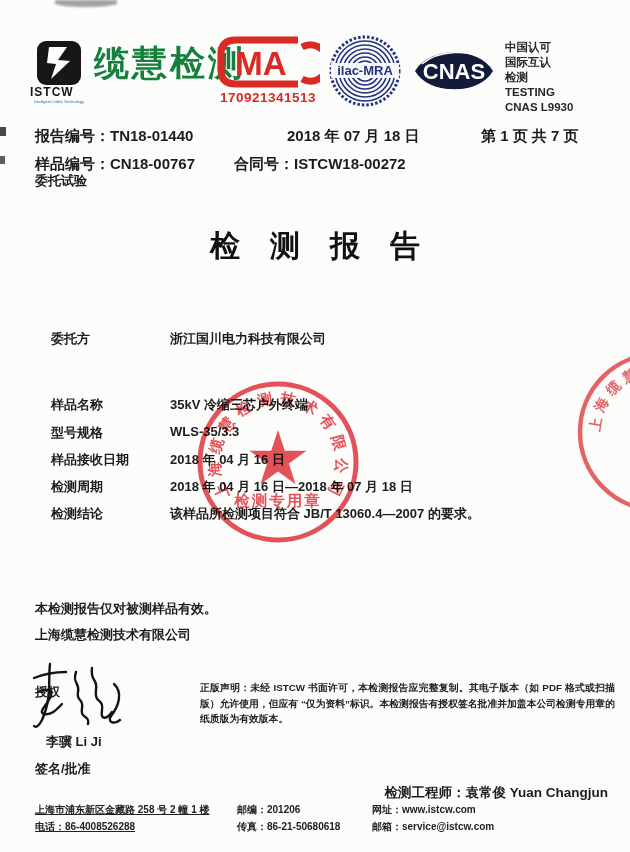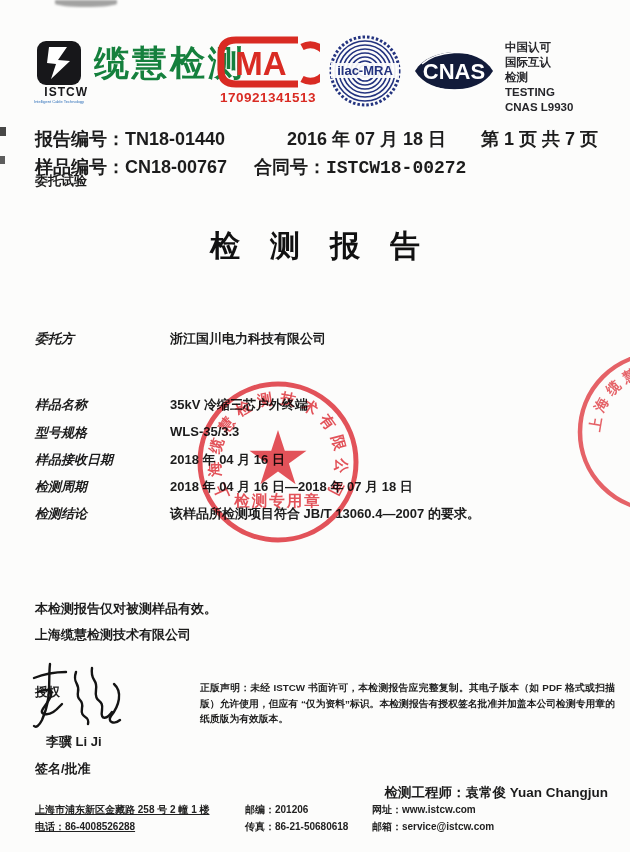--- a/index.html
+++ b/index.html
@@ -5,52 +5,52 @@
   html,body{margin:0;padding:0;background:#e8e8e8;}
   .page{
     position:relative;width:630px;height:852px;margin:0 auto;
     background:#fcfcfb;overflow:hidden;
     font-family:"Liberation Sans","DejaVu Sans",sans-serif;
     color:#1c1c1c;
   }
   .abs{position:absolute;}
   
   .brand-cn{left:94px;top:40px;font-size:35px;font-weight:900;letter-spacing:3px;color:#15803d;}
-  .istcw-en{left:30px;top:85px;width:58px;text-align:right;font-size:12px;font-weight:800;letter-spacing:1px;color:#17171a;}
+  .istcw-en{left:30px;top:85px;width:58px;text-align:left;font-size:12px;font-weight:800;letter-spacing:1px;color:#17171a;}
   .istcw-tag{left:30px;top:99px;width:58px;text-align:center;font-size:4px;color:#2a6db8;white-space:nowrap;overflow:hidden;}
   .cma-num{left:210px;top:90px;width:116px;text-align:center;font-size:13.5px;font-weight:800;color:#d92b23;letter-spacing:.5px;}
   .accred{left:505px;top:40px;font-size:11.5px;font-weight:700;line-height:15px;color:#26262a;}
   
-  .meta{font-size:18px;font-weight:700;}
+  .meta{font-size:15px;font-weight:700;}
   .m-report{left:35px;top:127px;}
   .m-date{left:287px;top:127px;}
   .m-pages{left:481px;top:127px;}
   .m-sample{left:35px;top:155px;}
-  .m-contract{left:254px;top:155px;font-family:Liberation Mono, monospace;}
+  .m-contract{left:234px;top:155px;}
   .m-type{left:35px;top:172px;font-size:13px;}
   
   .title{left:0;top:226px;width:100%;text-align:center;font-size:30px;font-weight:800;
          letter-spacing:30px;text-indent:30px;color:#111;}
   
   .frow{font-size:13px;font-weight:700;}
-  .flabel{left:35px;font-style:italic;}
+  .flabel{left:51px;}
   .fvalue{left:170px;max-width:440px;}
   
   .validity{left:35px;top:600px;font-size:13px;font-weight:700;}
   .company{left:35px;top:626px;font-size:13px;font-weight:700;}
   .authorize{left:35px;top:684px;font-size:12.5px;font-weight:700;}
   .signer{left:46px;top:733px;font-size:13px;font-weight:700;}
   .approve{left:35px;top:760px;font-size:13px;font-weight:700;}
   .disclaimer{left:200px;top:680px;width:415px;font-size:9.8px;line-height:15.5px;
               font-weight:600;text-align:justify;color:#222;}
   .engineer{right:22px;top:784px;font-size:13.5px;font-weight:800;}
   
   .foot{font-size:10px;font-weight:700;line-height:17px;color:#222;white-space:nowrap;}
   .f1{left:35px;top:801px;text-decoration:underline;}
-  .f2{left:237px;top:801px;margin-left:8px;}
+  .f2{left:237px;top:801px;}
   .f3{left:372px;top:801px;}
   
   .stamp-main{left:192px;top:376px;mix-blend-mode:multiply;opacity:.88;}
   .stamp-edge{left:545px;top:345px;mix-blend-mode:multiply;opacity:.8;}
   .smudge{left:55px;top:0;width:62px;height:7px;background:#4a4a4a;opacity:.5;
           border-radius:0 0 50% 50%;filter:blur(1px);}
   .edgemark1{left:0;top:127px;width:6px;height:9px;background:#1a1a1a;opacity:.8;}
   .edgemark2{left:0;top:156px;width:5px;height:8px;background:#1a1a1a;opacity:.7;}
 </style>
 </head>
@@ -106,21 +106,21 @@
 
   <div class="abs accred">
     <div>中国认可</div>
     <div>国际互认</div>
     <div>检测</div>
     <div>TESTING</div>
     <div>CNAS L9930</div>
   </div>
 
   <div class="abs meta m-report">报告编号：TN18-01440</div>
-  <div class="abs meta m-date">2016 年 07 月 18 日</div>
+  <div class="abs meta m-date">2018 年 07 月 18 日</div>
   <div class="abs meta m-pages">第 1 页 共 7 页</div>
   <div class="abs meta m-sample">样品编号：CN18-00767</div>
   <div class="abs meta m-contract">合同号：ISTCW18-00272</div>
   <div class="abs meta m-type">委托试验</div>
 
   <div class="abs title">检测报告</div>
 
   <div class="abs frow flabel" style="top:330px;">委托方</div>
   <div class="abs frow fvalue" style="top:330px;">浙江国川电力科技有限公司</div>
 

